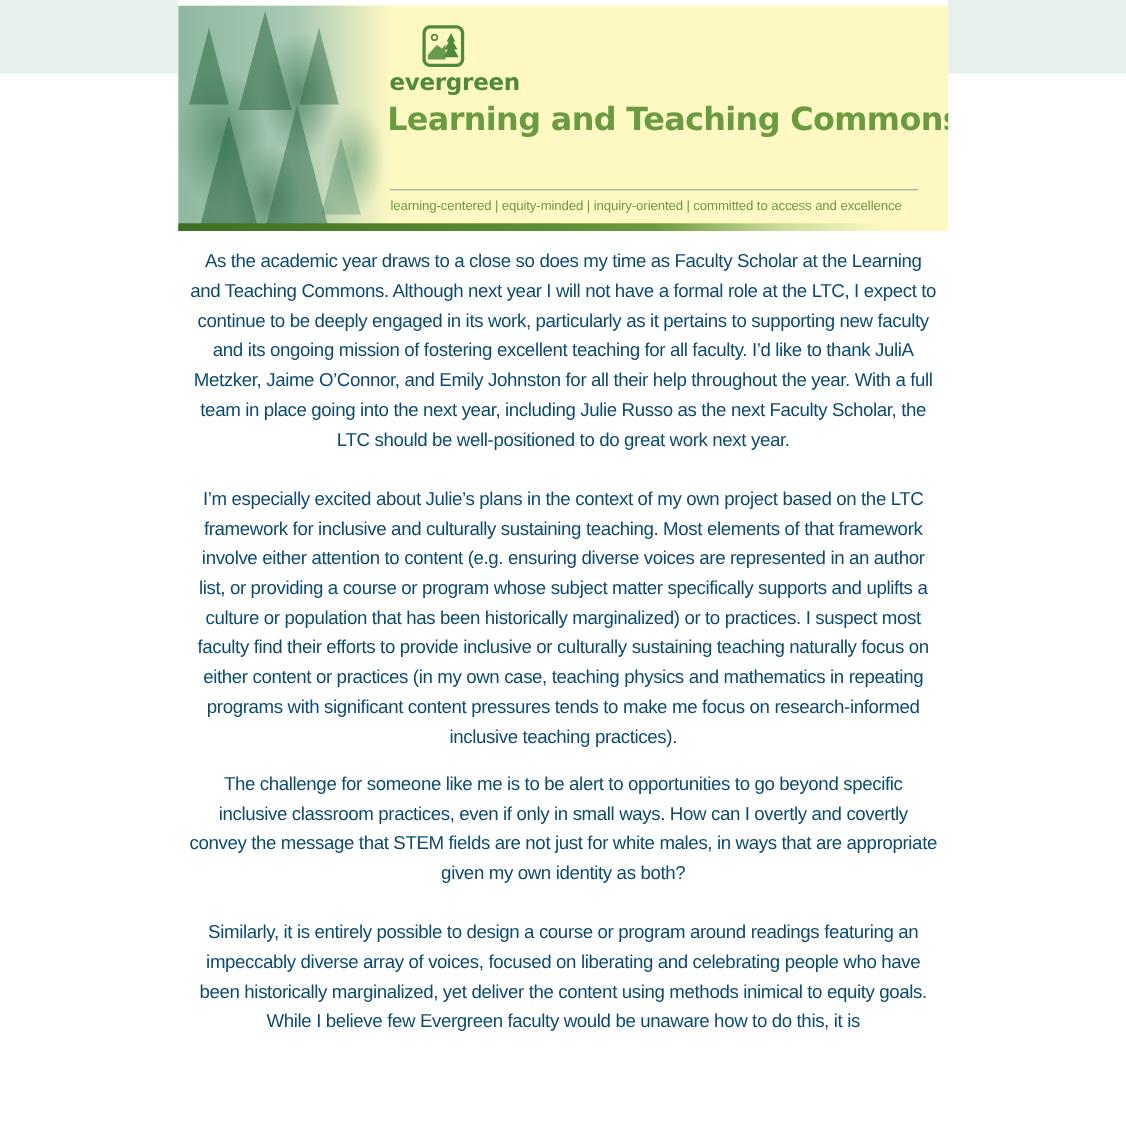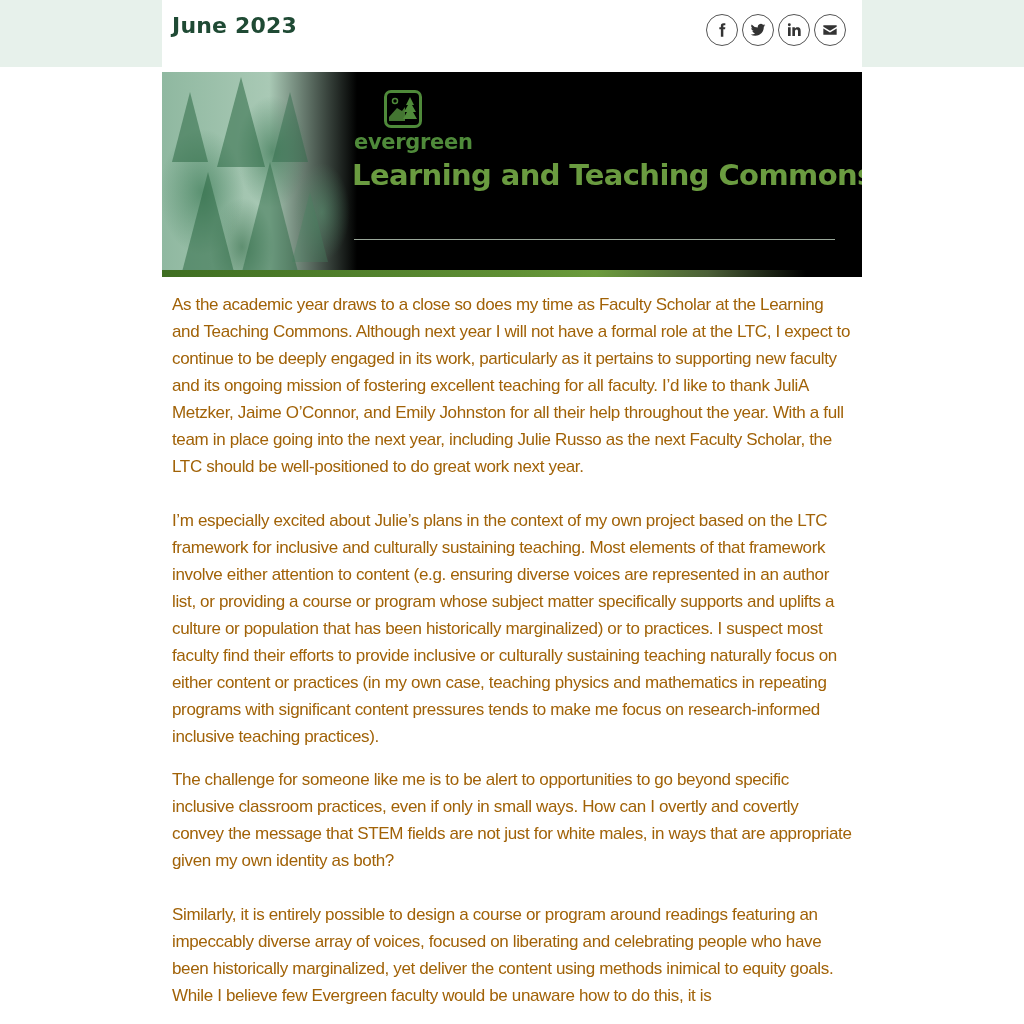--- a/index.html
+++ b/index.html
@@ -5,76 +5,51 @@
   html, body { margin:0; padding:0; }
   body { width:1024px; height:1024px; overflow:hidden; background:#ffffff; position:relative; font-family:"Liberation Sans", sans-serif; }
   .top-band { position:absolute; left:0; top:0; width:1024px; height:67px; background:#e7f1eb; }
   .container { position:absolute; left:162px; top:0; width:700px; background:#fff; }
   .header { height:67px; position:relative; background:#fff; }
   .date { position:absolute; left:10px; top:13px; font-size:22px; font-weight:bold; color:#1f4a34; letter-spacing:0.2px; font-family:"DejaVu Sans", sans-serif; }
   .social { position:absolute; right:16px; top:14px; display:flex; gap:4px; }
   .soc { width:30px; height:30px; border:1.3px solid #555; border-radius:50%; display:flex; align-items:center; justify-content:center; color:#333; background:#fff; cursor:pointer; }
   .soc svg { width:16px; height:16px; fill:#333; }
 
-  .banner { position:relative; margin-top:5px; height:205px; overflow:hidden; background:#000000;text-align:right; }
+  .banner { position:relative; margin-top:5px; height:205px; overflow:hidden; background:#fef9c3;text-align:right; }
   .trees { position:absolute; left:0; top:0; width:195px; height:205px;
     background:
       radial-gradient(ellipse 60px 90px at 40px 120px, rgba(70,130,95,0.75), rgba(70,130,95,0) 70%),
       radial-gradient(ellipse 50px 80px at 110px 80px, rgba(60,120,85,0.7), rgba(60,120,85,0) 70%),
       radial-gradient(ellipse 40px 70px at 160px 140px, rgba(90,150,115,0.55), rgba(90,150,115,0) 70%),
       radial-gradient(ellipse 45px 70px at 80px 175px, rgba(60,115,80,0.65), rgba(60,115,80,0) 70%),
       linear-gradient(90deg, #8fb8a0 0%, #a9c9b5 55%, rgba(255,255,255,0) 100%);
   }
   .tree { position:absolute; width:0; height:0; border-left:18px solid transparent; border-right:18px solid transparent; border-bottom:70px solid rgba(45,105,70,0.55); }
   .logo-box { position:absolute; left:222px; top:18px; width:38px; height:38px; border:3px solid #4f8a3a; border-radius:7px; box-sizing:border-box; }
   .logo-box svg { width:32px; height:32px; }
   .logo-word { position:absolute; left:192px; top:58px; font-size:21px; font-weight:bold; color:#4f8a3a; font-family:"DejaVu Sans", sans-serif; letter-spacing:-0.3px; }
   .title1, .title2 { position:absolute; left:190px; font-size:29px; font-weight:bold; color:#6a9b40; letter-spacing:-0.6px; font-family:"DejaVu Sans", sans-serif; white-space:nowrap; }
   .title1 { top:86px; }
   .title2 { top:124px; }
   .rule { position:absolute; left:192px; top:167px; width:481px; height:1px; background:#9aa89a; }
   .tagline { position:absolute; left:193px; top:175px; font-size:12px; color:#6a9b40; white-space:nowrap; letter-spacing:-0.1px; }
   .green-bar { position:absolute; left:0; top:198px; width:700px; height:7px; background:linear-gradient(90deg, #3f6e22 0%, #5f8f34 50%, #6b9b3c 62%, rgba(150,190,110,0.5) 78%, rgba(255,255,255,0) 92%); }
 
-  .content { padding:14px 10px 0 10px; font-family:"Liberation Sans", sans-serif; font-size:17px; line-height:27px; color:#a16207; letter-spacing:-0.35px; }
+  .content { padding:14px 10px 0 10px; font-family:"Liberation Sans", sans-serif; font-size:17px; line-height:27px; color:#0c4a6e; letter-spacing:-0.35px;text-align:center; }
   .content p { margin:0; }
   .gap-lg { height:27px; }
   .gap-sm { height:16px; }
 </style>
 </head>
 <body>
 
 <div class="top-band"></div>
 
 <div class="container">
-  <div class="header">
-    <div class="date">June 2023</div>
-    <div class="social">
-      <a class="soc">
-        <svg viewBox="0 0 24 24">
-            <path d="M14 8V6.2c0-.9.2-1.3 1.5-1.3H17V2h-2.6C11.3 2 10.3 3.5 10.3 6v2H8v3h2.3v11H14V11h2.6l.4-3z"></path>
-          </svg>
-      </a>
-      <a class="soc">
-        <svg viewBox="0 0 24 24">
-            <path d="M23 5c-.8.4-1.7.6-2.6.7.9-.6 1.6-1.4 2-2.5-.9.5-1.9.9-2.9 1.1A4.5 4.5 0 0 0 11.8 8.4 12.8 12.8 0 0 1 2.5 3.6a4.5 4.5 0 0 0 1.4 6 4.4 4.4 0 0 1-2-.6v.1c0 2.2 1.5 4 3.6 4.4-.7.2-1.4.2-2 .1.6 1.8 2.2 3.1 4.2 3.1A9 9 0 0 1 1 18.6 12.8 12.8 0 0 0 7.9 20.6c8.3 0 12.8-6.9 12.8-12.8v-.6C21.6 6.6 22.4 5.9 23 5z"></path>
-          </svg>
-      </a>
-      <a class="soc">
-        <svg viewBox="0 0 24 24">
-            <path d="M3 8h4v13H3zM5 2a2.2 2.2 0 1 1 0 4.4A2.2 2.2 0 0 1 5 2zM9.5 8h3.8v1.8c.6-1 1.9-2.1 3.9-2.1 4.1 0 4.8 2.7 4.8 6.2V21h-4v-6.3c0-1.5 0-3.4-2.1-3.4s-2.4 1.6-2.4 3.3V21h-4z"></path>
-          </svg>
-      </a>
-      <a class="soc">
-        <svg viewBox="0 0 24 24">
-            <path d="M2 5h20v2.2l-10 6-10-6zM2 9.6l10 6 10-6V19H2z"></path>
-          </svg>
-      </a>
-    </div>
-  </div>
 
   <div class="banner">
     <div class="trees">
       <div class="tree" style="left:10px;top:20px;"></div>
       <div class="tree" style="left:55px;top:5px;border-bottom-width:90px;border-left-width:24px;border-right-width:24px;"></div>
       <div class="tree" style="left:110px;top:20px;border-bottom-color:rgba(45,105,70,0.45);"></div>
       <div class="tree" style="left:20px;top:100px;border-bottom-width:100px;border-left-width:26px;border-right-width:26px;"></div>
       <div class="tree" style="left:80px;top:90px;border-bottom-width:110px;border-left-width:28px;border-right-width:28px;border-bottom-color:rgba(45,105,70,0.5);"></div>
       <div class="tree" style="left:130px;top:120px;border-bottom-color:rgba(70,130,95,0.35);"></div>
     </div>
@@ -82,20 +57,21 @@
     <div class="logo-box">
       <svg viewBox="0 0 32 32">
         <circle cx="8" cy="8" r="2.5" fill="none" stroke="#4f8a3a" stroke-width="1.5"></circle>
         <path d="M2 24 L10 15 L15 18 L18 14 L18 28 L2 28 Z" fill="#4f8a3a" opacity="0.85"></path>
         <path d="M23 4 L19 12 L21 12 L17 19 L20 19 L16 26 L30 26 L26 19 L29 19 L25 12 L27 12 Z" fill="#4f8a3a"></path>
       </svg>
     </div>
     <div class="logo-word">evergreen</div>
     <div class="title1">Learning and Teaching Commons</div>
     <div class="rule"></div>
+    <div class="tagline">learning-centered | equity-minded | inquiry-oriented | committed to access and excellence</div>
     <div class="green-bar"></div>
   </div>
 
   <div class="content">
     <p>As the academic year draws to a close so does my time as Faculty Scholar at the Learning and Teaching Commons. Although next year I will not have a formal role at the LTC, I expect to continue to be deeply engaged in its work, particularly as it pertains to supporting new faculty and its ongoing mission of fostering excellent teaching for all faculty. I’d like to thank JuliA Metzker, Jaime O’Connor, and Emily Johnston for all their help throughout the year. With a full team in place going into the next year, including Julie Russo as the next Faculty Scholar, the LTC should be well-positioned to do great work next year.</p>
     <div class="gap-lg"></div>
     <p>I’m especially excited about Julie’s plans in the context of my own project based on the LTC framework for inclusive and culturally sustaining teaching. Most elements of that framework involve either attention to content (e.g. ensuring diverse voices are represented in an author list, or providing a course or program whose subject matter specifically supports and uplifts a culture or population that has been historically marginalized) or to practices. I suspect most faculty find their efforts to provide inclusive or culturally sustaining teaching naturally focus on either content or practices (in my own case, teaching physics and mathematics in repeating programs with significant content pressures tends to make me focus on research-informed inclusive teaching practices).</p>
     <div class="gap-sm"></div>
     <p>The challenge for someone like me is to be alert to opportunities to go beyond specific inclusive classroom practices, even if only in small ways. How can I overtly and covertly convey the message that STEM fields are not just for white males, in ways that are appropriate given my own identity as both?</p>
     <div class="gap-lg"></div>

